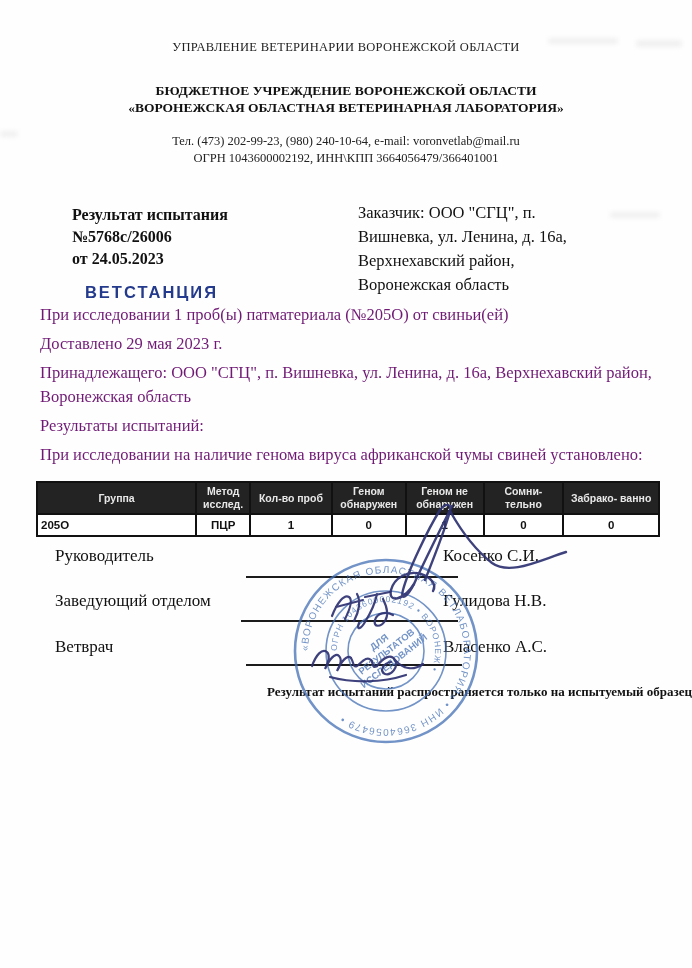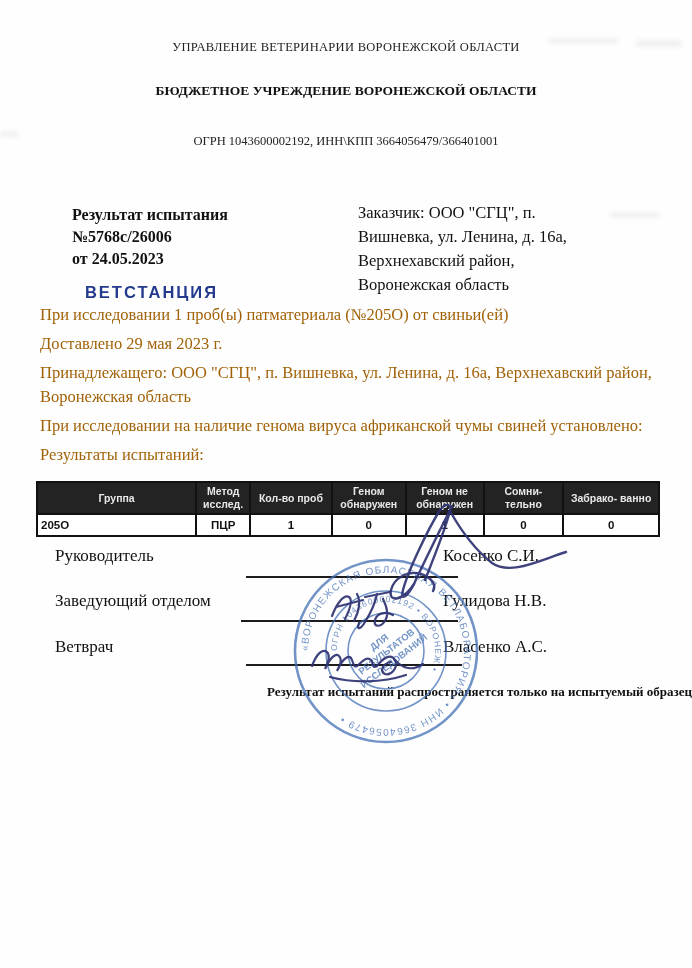--- a/index.html
+++ b/index.html
@@ -20,21 +20,21 @@
                   font-weight:bold; font-size:16px; line-height:22px; color:#111; }
   .customer-block { position:absolute; top:201px; left:358px; width:240px;
                     font-size:16.5px; line-height:24px; color:#111; }
 
   .vetstation { position:absolute; top:283px; left:64px; width:175px; text-align:center;
                 font-family:"Liberation Sans", sans-serif; font-weight:bold;
                 font-size:16.5px; letter-spacing:2px; color:#243a8c; }
 
   
   .body-text { position:absolute; top:303px; left:40px; width:628px;
-               font-size:16.5px; line-height:24px; color:#a16207; }
+               font-size:16.5px; line-height:24px; color:#701a75; }
   .body-text p { margin-bottom:5px; }
 
   
   .results-table { position:absolute; top:481px; left:36px; width:624px;
                    border-collapse:collapse; font-family:"Liberation Sans", sans-serif; }
   .results-table th { background:#232323; color:#e8e8e8; font-weight:bold; font-size:10.5px;
                       line-height:13px; border:2px solid #111; padding:2px 1px; height:32px;
                       vertical-align:middle; }
   .results-table td { background:#fff; color:#111; font-weight:bold; font-size:11.5px;
                       border:2px solid #111; padding:2px 3px; height:22px; text-align:center;margin-top:33px; }
@@ -57,40 +57,42 @@
   .noise { position:absolute; background:#f0f0f0; filter:blur(2px); border-radius:3px; }
 </style>
 </head>
 <body>
 
 <div class="page">
 
   <div class="hdr-dept">УПРАВЛЕНИЕ ВЕТЕРИНАРИИ ВОРОНЕЖСКОЙ ОБЛАСТИ</div>
   <div class="hdr-org">
     <div>БЮДЖЕТНОЕ УЧРЕЖДЕНИЕ ВОРОНЕЖСКОЙ ОБЛАСТИ</div>
+    <div>«ВОРОНЕЖСКАЯ ОБЛАСТНАЯ ВЕТЕРИНАРНАЯ ЛАБОРАТОРИЯ»</div>
   </div>
   <div class="hdr-addr">
+    <div>Тел. (473) 202-99-23, (980) 240-10-64, e-mail: voronvetlab@mail.ru</div>
     <div>ОГРН 1043600002192, ИНН\КПП 3664056479/366401001</div>
   </div>
 
   <div class="result-block">
     <div>Результат испытания</div>
     <div>№5768с/26006</div>
     <div>от 24.05.2023</div>
   </div>
   <div class="customer-block">Заказчик: ООО "СГЦ", п. Вишневка, ул. Ленина, д. 16а, Верхнехавский район, Воронежская область</div>
 
   <div class="vetstation">ВЕТСТАНЦИЯ</div>
 
   <div class="body-text">
     <p>При исследовании 1 проб(ы) патматериала (№205О) от свиньи(ей)</p>
     <p>Доставлено 29 мая 2023 г.</p>
     <p>Принадлежащего: ООО "СГЦ", п. Вишневка, ул. Ленина, д. 16а, Верхнехавский район, Воронежская область</p>
+    <p>Результаты испытаний:</p>
     <p>При исследовании на наличие генома вируса африканской чумы свиней установлено:</p>
-    <p>Результаты испытаний:</p>
   </div>
 
   <table class="results-table">
     <colgroup>
       <col class="col-group">
         <col class="col-method">
         <col class="col-count">
         <col class="col-found">
       <col class="col-notfound">
         <col class="col-doubt">

